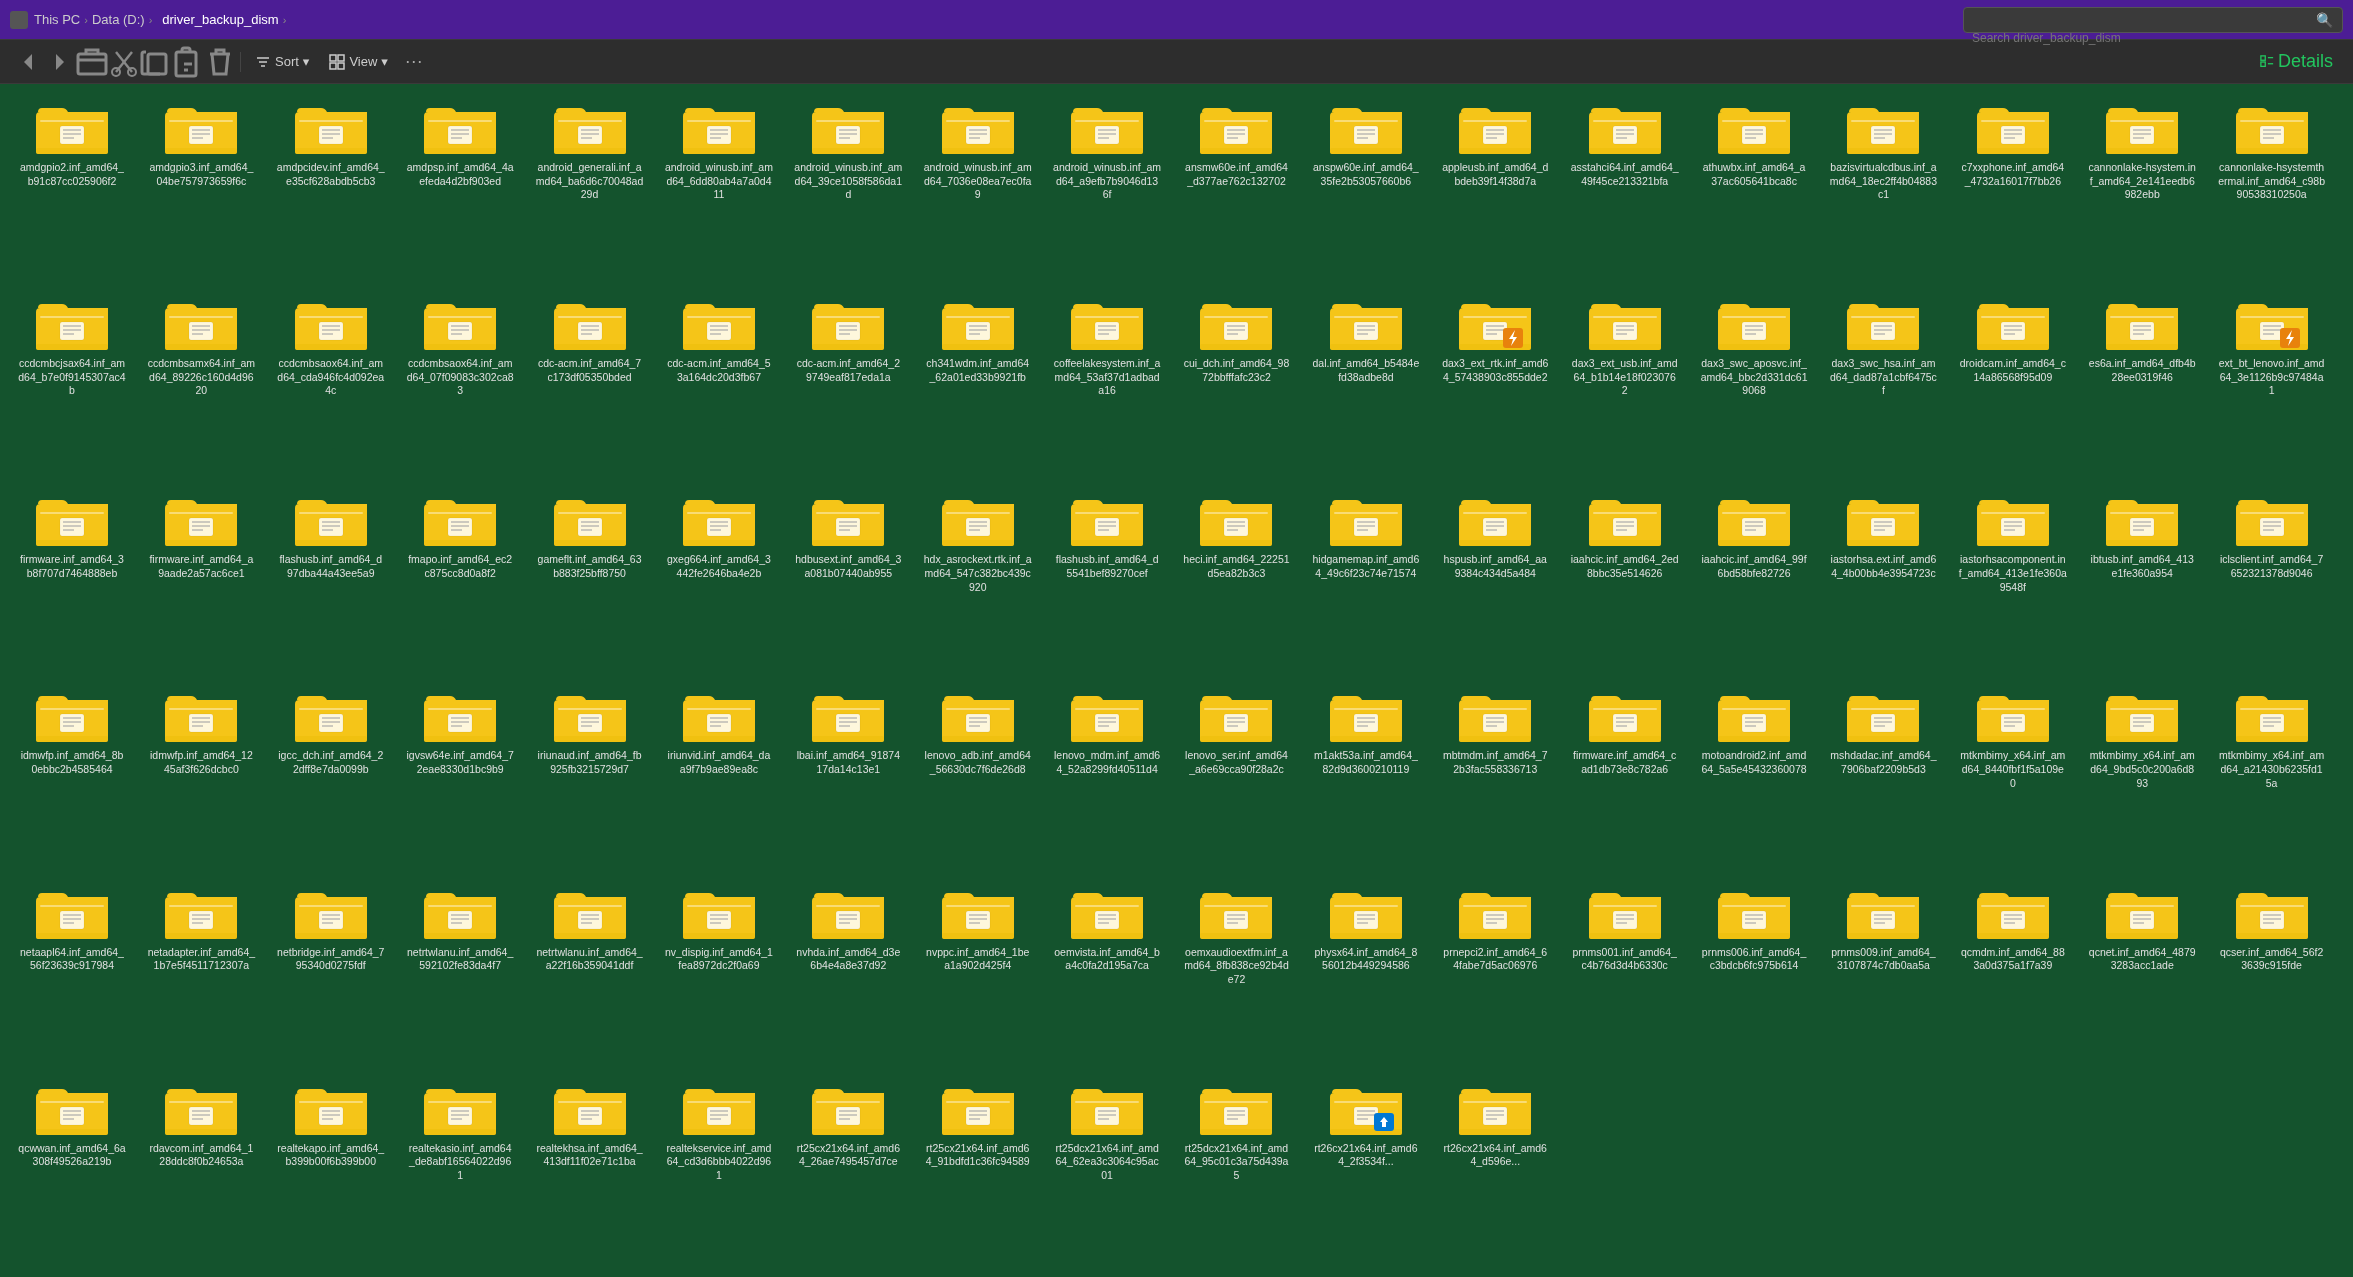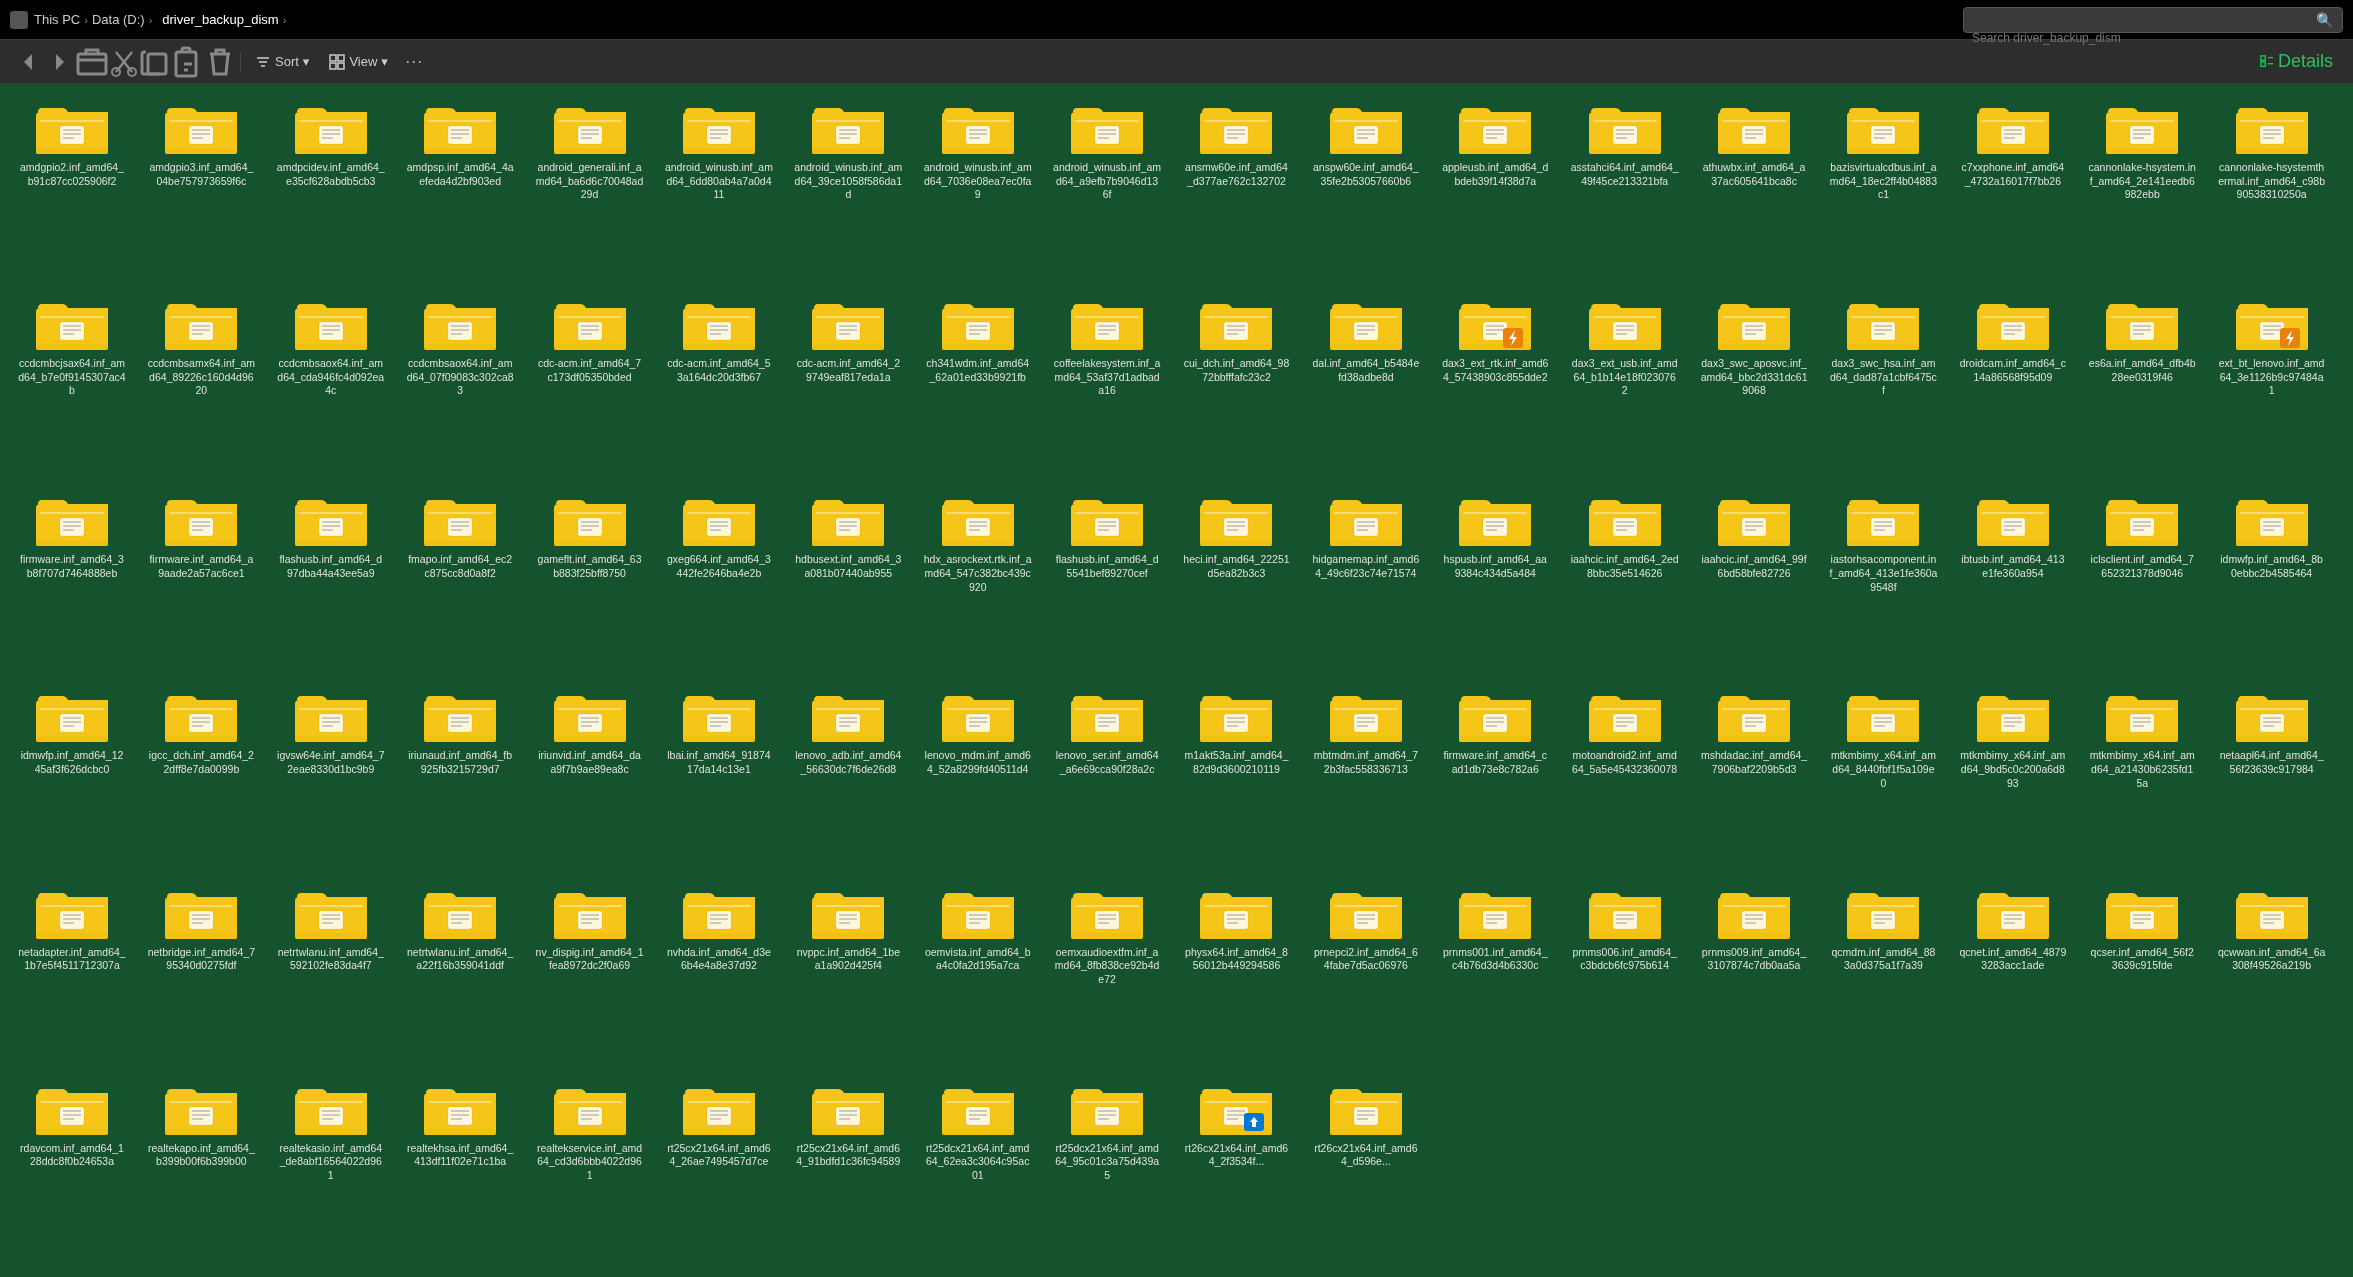--- a/index.html
+++ b/index.html
@@ -8,21 +8,21 @@
       font-family: 'Segoe UI', sans-serif;
       color: #fff;
       width: 2353px;
       height: 1277px;
       overflow: hidden;
     }
 
     
     .title-bar {
       height: 40px;
-      background: #000000;
+      background: #4c1d95;
       display: flex;
       align-items: center;
       padding: 0 10px;
       gap: 6px;
       border-bottom: 1px solid #3a3a3a;
     }
     .title-bar-icon {
       width: 18px; height: 18px;
       background: #555;
       border-radius: 3px;
@@ -1327,20 +1327,41 @@
     <rect x="0" y="50" width="72" height="6" rx="2" fill="#E6B800" opacity="0.3"></rect>
 
     <rect x="4" y="22" width="64" height="2" rx="1" fill="rgba(255,255,255,0.4)"></rect>
 
     <rect x="24" y="28" width="24" height="18" rx="2" fill="rgba(255,255,255,0.85)" stroke="rgba(0,0,0,0.1)" stroke-width="0.5"></rect>
     <line x1="27" y1="32" x2="45" y2="32" stroke="#aaa" stroke-width="1.2"></line>
     <line x1="27" y1="36" x2="45" y2="36" stroke="#aaa" stroke-width="1.2"></line>
     <line x1="27" y1="40" x2="38" y2="40" stroke="#aaa" stroke-width="1.2"></line>
 
   </svg></div>
+      <div class="folder-label">iastorhsa.ext.inf_amd64_4b00bb4e3954723c</div>
+    </div>
+    <div class="folder-item">
+      <div class="folder-icon"><svg class="folder-svg" viewBox="0 0 72 58" xmlns="http://www.w3.org/2000/svg">
+
+    <path d="M2,14 Q2,10 6,10 L26,10 Q30,10 32,14 L72,14 Q72,14 72,14 L72,52 Q72,56 68,56 L4,56 Q0,56 0,52 L0,18 Q0,14 4,14 Z" fill="#F5C518"></path>
+
+    <path d="M0,20 L72,20 L72,52 Q72,56 68,56 L4,56 Q0,56 0,52 Z" fill="#E6B800" opacity="0.15"></path>
+
+    <rect x="0" y="18" width="72" height="38" rx="2" fill="#F5C518"></rect>
+
+    <rect x="0" y="50" width="72" height="6" rx="2" fill="#E6B800" opacity="0.3"></rect>
+
+    <rect x="4" y="22" width="64" height="2" rx="1" fill="rgba(255,255,255,0.4)"></rect>
+
+    <rect x="24" y="28" width="24" height="18" rx="2" fill="rgba(255,255,255,0.85)" stroke="rgba(0,0,0,0.1)" stroke-width="0.5"></rect>
+    <line x1="27" y1="32" x2="45" y2="32" stroke="#aaa" stroke-width="1.2"></line>
+    <line x1="27" y1="36" x2="45" y2="36" stroke="#aaa" stroke-width="1.2"></line>
+    <line x1="27" y1="40" x2="38" y2="40" stroke="#aaa" stroke-width="1.2"></line>
+
+  </svg></div>
       <div class="folder-label">iastorhsacomponent.inf_amd64_413e1fe360a9548f</div>
     </div>
     <div class="folder-item">
       <div class="folder-icon"><svg class="folder-svg" viewBox="0 0 72 58" xmlns="http://www.w3.org/2000/svg">
 
     <path d="M2,14 Q2,10 6,10 L26,10 Q30,10 32,14 L72,14 Q72,14 72,14 L72,52 Q72,56 68,56 L4,56 Q0,56 0,52 L0,18 Q0,14 4,14 Z" fill="#F5C518"></path>
 
     <path d="M0,20 L72,20 L72,52 Q72,56 68,56 L4,56 Q0,56 0,52 Z" fill="#E6B800" opacity="0.15"></path>
 
     <rect x="0" y="18" width="72" height="38" rx="2" fill="#F5C518"></rect>

